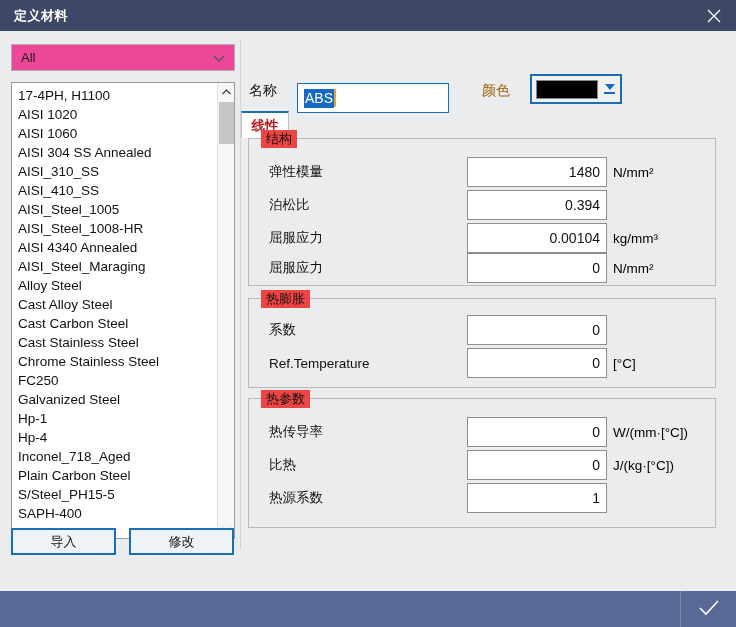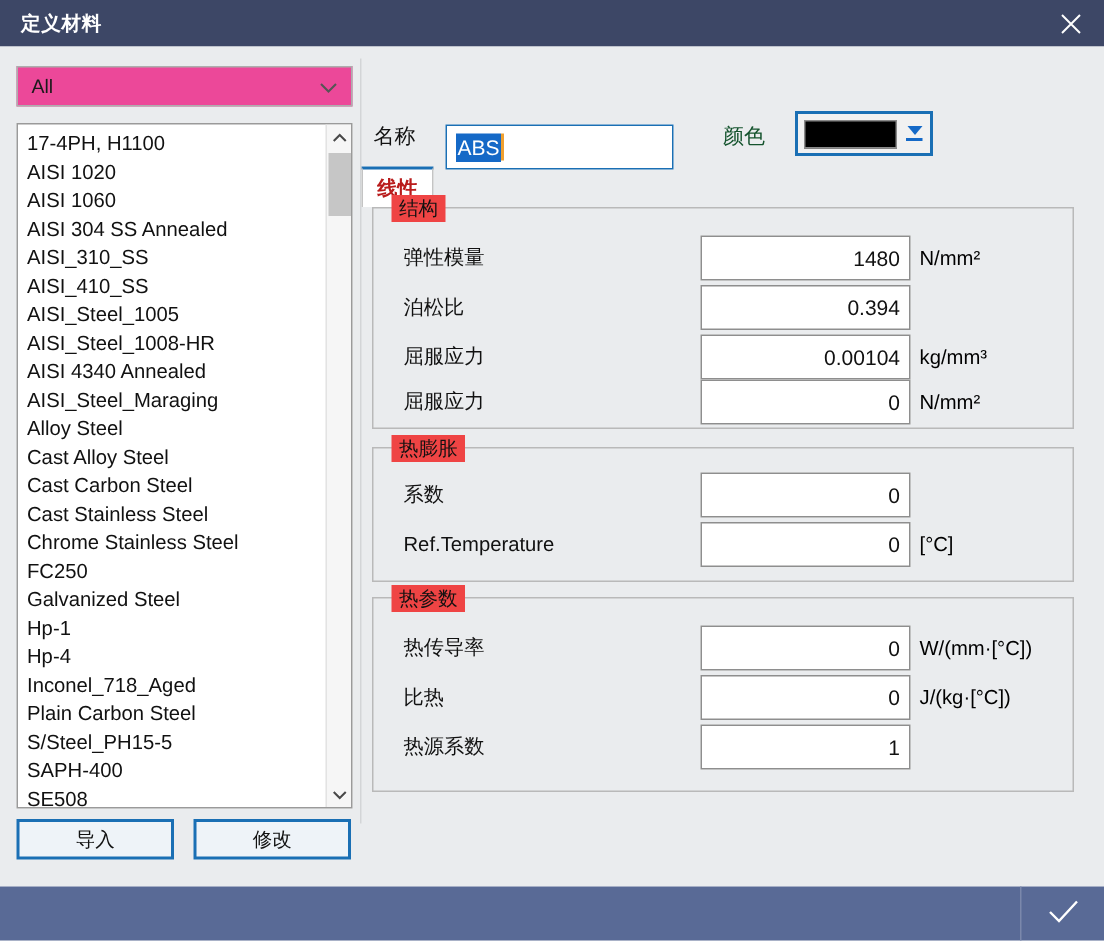--- a/index.html
+++ b/index.html
@@ -137,21 +137,21 @@
     left: 1px;
     top: 19px;
     width: 15px;
     height: 42px;
     background: #c6c6c6;
     cursor: default;
   }
 
   .btn-row {
     position: absolute;
-    left: 11px; top: 515px;
+    left: 11px; top: 497px;
     width: 224px;
     display: flex;
     gap: 13px;
   }
   .btn {
     width: 105px;
     height: 27px;
     background: #eef3f8;
     border: 2px solid #1a6fb4;
     box-sizing: border-box;
@@ -201,21 +201,21 @@
   .name-input .caret {
     width: 2px;
     height: 18px;
     background: #f0a030;
   }
 
   .color-label {
     position: absolute;
     left: 482px; top: 51px;
     font-size: 14px;
-    color: #14532d;
+    color: #a16207;
   }
   .color-picker {
     position: absolute;
     left: 530px; top: 43px;
     width: 92px;
     height: 30px;
     border: 2px solid #1a6fb4;
     background: #f1f1f1;
     box-sizing: border-box;
     display: flex;

